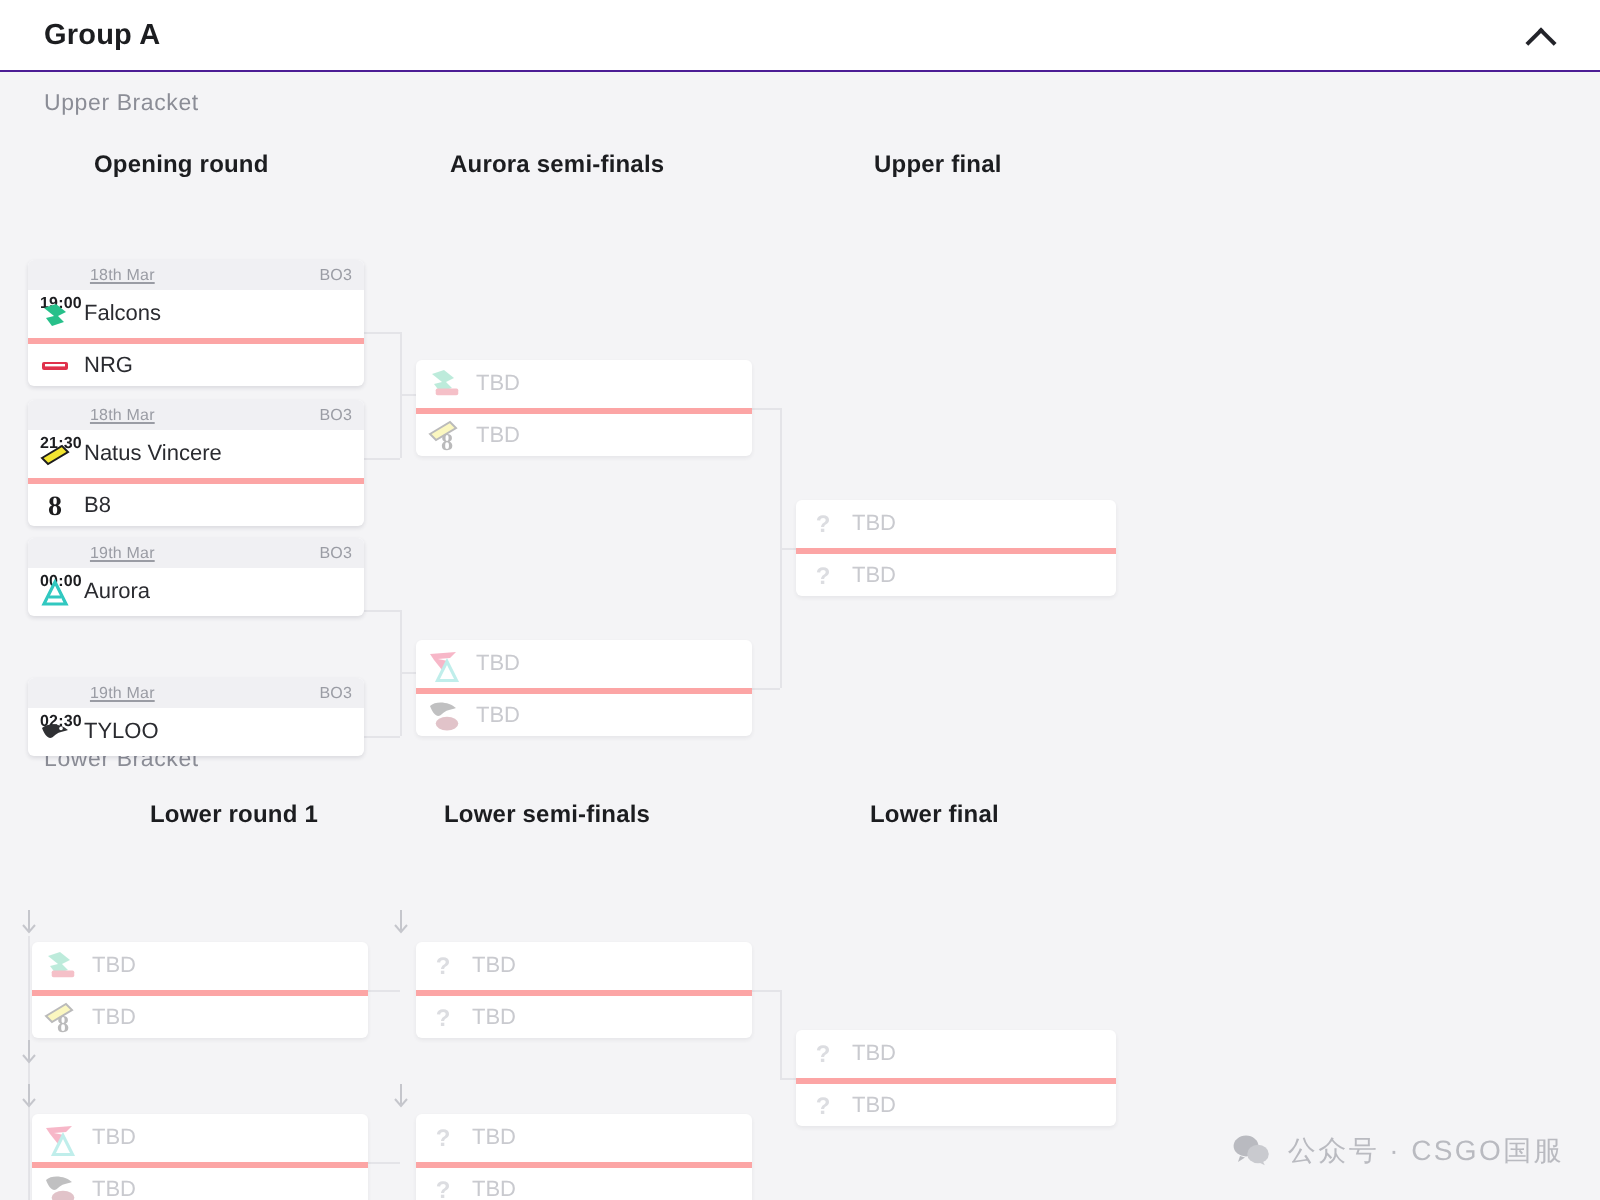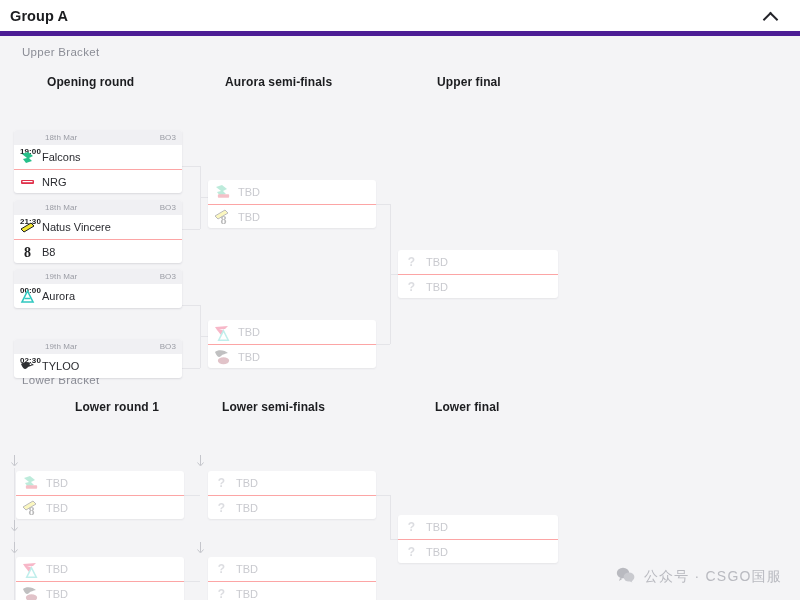--- a/index.html
+++ b/index.html
@@ -8,24 +8,24 @@
     font-family: "Liberation Sans", sans-serif;
     background: #f4f4f6;
     overflow: hidden;
     position: relative;
   }
 
   
   .group-header {
     height: 36px;
     background: #ffffff;
-    border-bottom: 5px solid #4c1d95;
+    border-bottom: 1px solid #4c1d95;
     display: flex;
     align-items: center;
-    padding: 0 22px 0 10px;
+    padding: 0 22px 0 22px;
   }
   .group-title {
     font-size: 14.5px;
     font-weight: bold;
     color: #1c1d20;
     letter-spacing: .1px;
   }
   .chevron-up {
     margin-left: auto;
     width: 14px; height: 14px;
@@ -72,32 +72,32 @@
   .match-head {
     display: flex;
     align-items: center;
     height: 15px;
     padding: 0 6px;
     background: #f0f0f3;
     font-size: 8px;
     letter-spacing: .1px;
   }
   .m-time { font-weight: bold; color: #1c1d20; margin-top: 28px; }
-  .m-date { color: #9a9ca4; margin-left: 4px; }
+  .m-date { color: #9a9ca4; margin-left: 4px; text-decoration: underline; }
   .m-bo   { margin-left: auto; color: #9a9ca4; }
 
   .team-row {
     display: flex;
     align-items: center;
     height: 24px;
     padding: 0 6px;
     font-size: 11px;
     color: #2a2b30;
   }
-  .team-row + .team-row { border-top: 1px solid #fca5a5; }
+  .team-row + .team-row { border-top: 3px solid #fca5a5; }
   .team-row.tbd { color: #c9cacf; }
 
   .logo {
     width: 15px; height: 15px;
     margin-right: 7px;
     flex: 0 0 15px;
     position: relative;
   }
   .logo svg { display: block; }
   .logo.faded { opacity: .30; }
@@ -122,21 +122,21 @@
     position: absolute;
     width: 7px; height: 13px;
     color: #c5c6cc;
   }
   .drop-arrow svg { display: block; }
 
   
   .watermark {
     position: absolute;
     right: 18px; bottom: 14px;
-    display: flex; align-items: center;
+    display: flex; align-items: flex-start;
     color: #b9bac0;
     font-size: 14px;
     letter-spacing: 1.2px;
   }
   .wechat-icon { margin-right: 9px; }
 </style>
 </head>
 <body>
 
 <div class="group-header">

